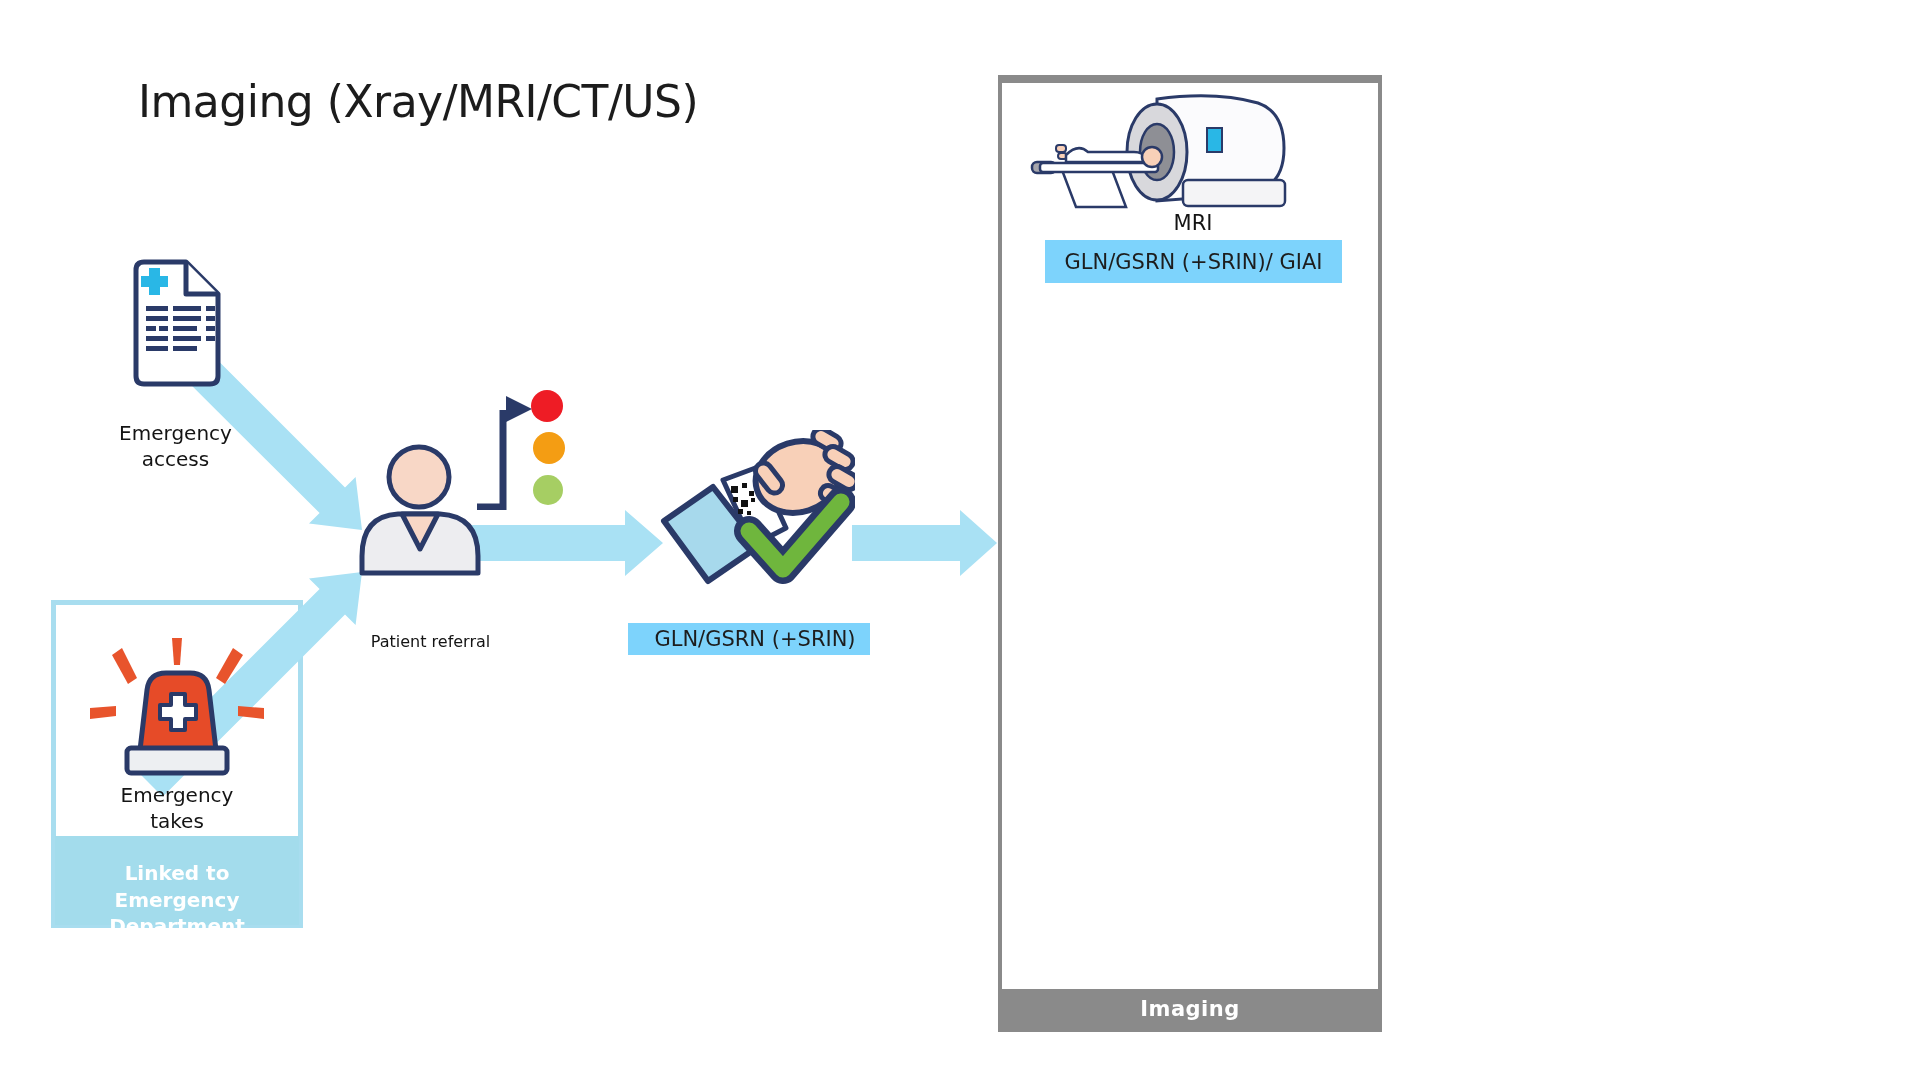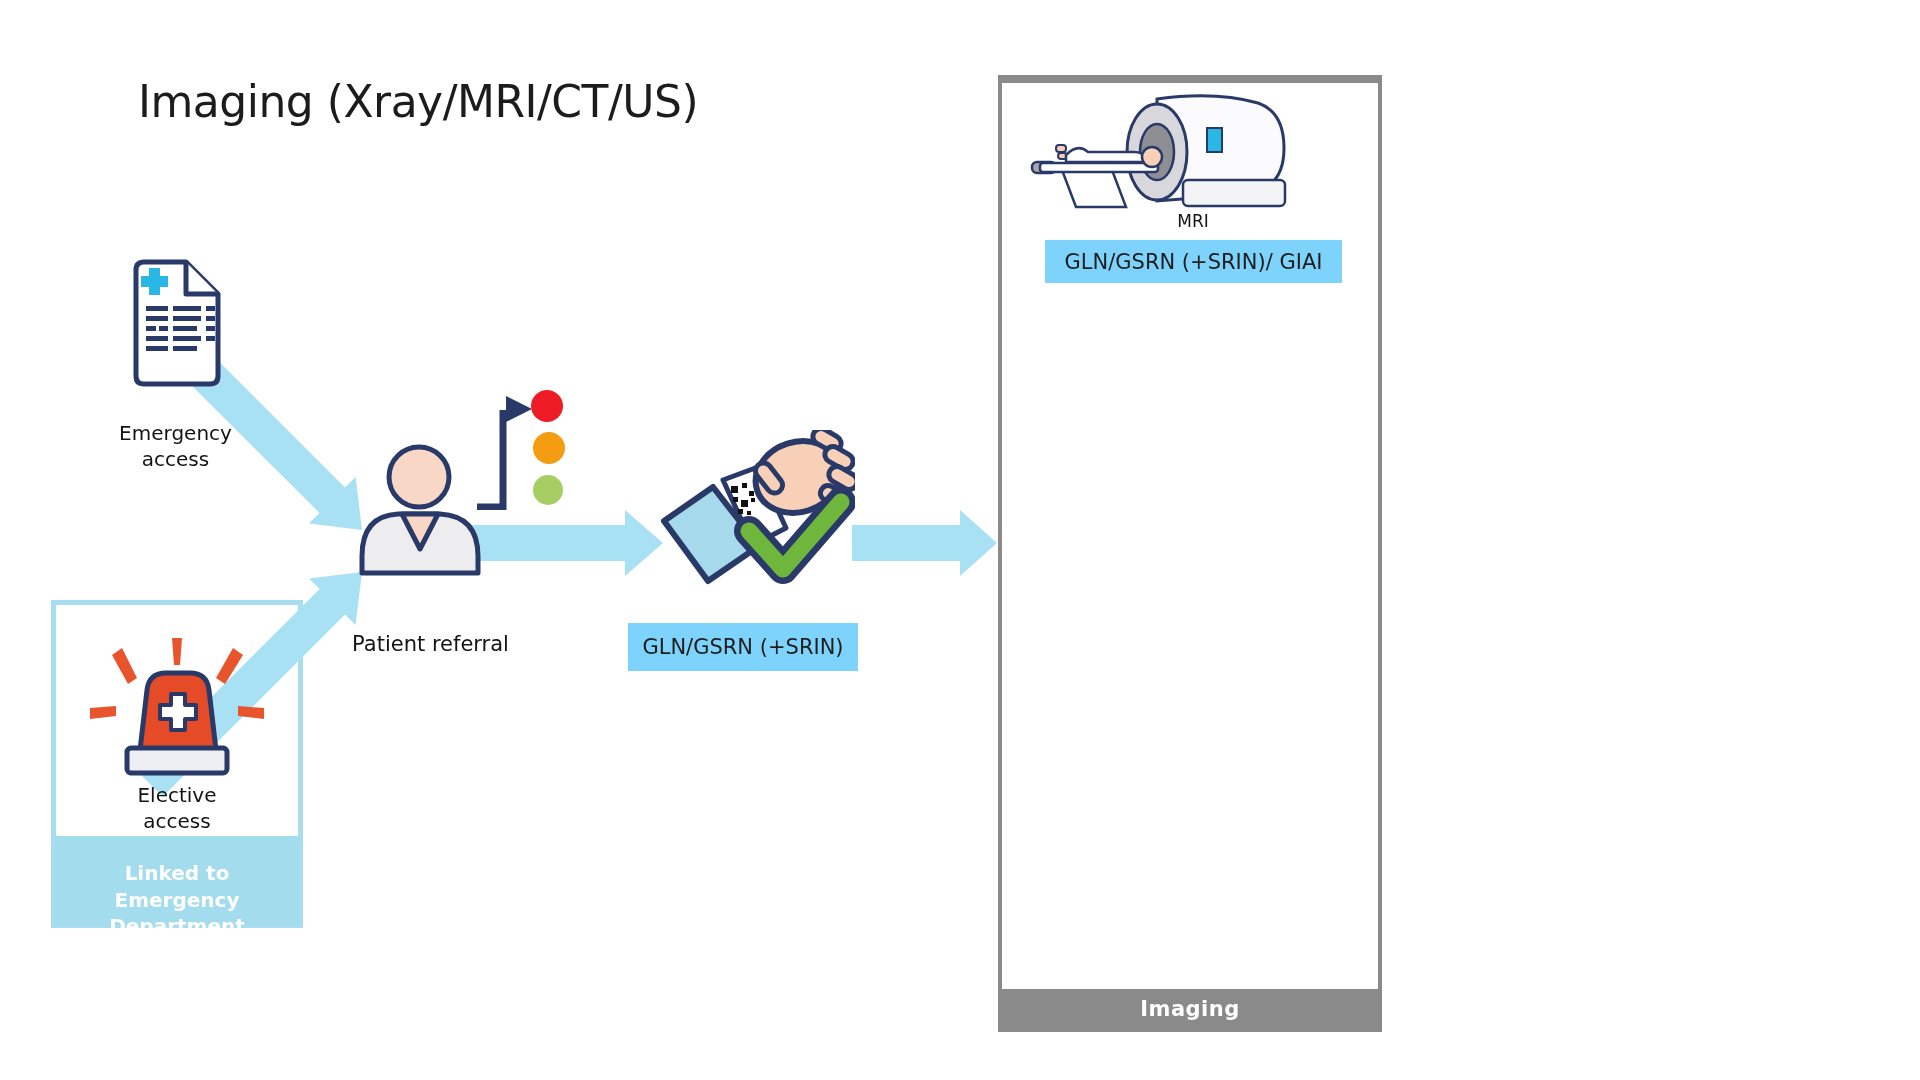--- a/index.html
+++ b/index.html
@@ -8,30 +8,30 @@
     font-family:"DejaVu Sans","Liberation Sans",sans-serif;color:#1b1b1b;
   }
   .abs{position:absolute;}
   .title{
     left:138px;top:76px;font-size:44px;font-weight:400;color:#1c1c1c;
     letter-spacing:-0.5px;white-space:nowrap;z-index:3;
   }
   .caption{font-size:20px;line-height:1.32;text-align:center;color:#141414;z-index:4;}
   .cap-elective{left:118px;top:420px;width:115px;}
   .cap-emergency{left:102px;top:782px;width:150px;}
-  .cap-referral{left:333px;top:631px;width:195px;font-size:21px;}
+  .cap-referral{left:333px;top:631px;width:195px;font-size:16px;}
   .desc{
     left:601px;top:685px;width:280px;font-size:19px;line-height:1.33;
     text-align:center;color:#161616;z-index:4;
   }
   .tag{
     background:#7dd3fc;color:#1d1d1d;display:flex;align-items:center;justify-content:center;
     font-size:21px;white-space:nowrap;z-index:4;
   }
-  .tag-id{left:628px;top:623px;width:230px;height:48px;}
+  .tag-id{left:628px;top:623px;width:230px;height:32px;padding-left:12px;}
   .tag-mri{left:1045px;top:240px;width:297px;height:43px;}
   .emergency-box{
     left:51px;top:600px;width:252px;height:328px;background:#ffffff;
     border:5px solid #a8ddef;box-sizing:border-box;z-index:1;
   }
   .linked-banner{
     left:55px;top:836px;width:244px;height:89px;background:#a3dcec;z-index:2;
     display:flex;align-items:flex-start;justify-content:center;
   }
   .linked-banner span{
@@ -40,21 +40,21 @@
   }
   .panel{
     left:998px;top:75px;width:384px;height:957px;background:#ffffff;box-sizing:border-box;
     border:4px solid #8a8a8a;border-top:8px solid #8a8a8a;z-index:0;
   }
   .panel-footer{
     position:absolute;left:0;right:0;bottom:0;height:39px;background:#8a8a8a;
     display:flex;align-items:center;justify-content:center;
     color:#ffffff;font-weight:bold;font-size:21px;letter-spacing:0.5px;
   }
-  .mri-label{left:1143px;top:211px;width:100px;font-size:17px;text-align:center;z-index:4;color:#141414;}
+  .mri-label{left:1143px;top:211px;width:100px;font-size:21px;text-align:center;z-index:4;color:#141414;}
   svg{display:block;}
   .z2{z-index:2;} .z3{z-index:3;}
 </style>
 </head>
 <body>
 
 <div class="stage">
 
   <div class="abs title">Imaging (Xray/MRI/CT/US)</div>
 
@@ -103,21 +103,21 @@
       <polygon points="172,638 182,638 180,665 174,665"></polygon>
       <polygon points="112,655 122,648 137,678 128,684"></polygon>
       <polygon points="233,648 243,655 225,684 216,678"></polygon>
       <polygon points="90,708 116,706 116,716 90,719"></polygon>
       <polygon points="238,706 264,708 264,719 238,716"></polygon>
     </g>
     <path d="M 140 750 L 147 690 Q 149 673 166 673 L 190 673 Q 207 673 209 690 L 216 750 Z" fill="#e64b28" stroke="#2a3a68" stroke-width="5" stroke-linejoin="round"></path>
     <path d="M 171 694 h 14 v 11 h 11 v 14 h -11 v 11 h -14 v -11 h -11 v -14 h 11 Z" fill="#ffffff" stroke="#2a3a68" stroke-width="4" stroke-linejoin="round"></path>
     <rect x="127" y="748" width="100" height="25" rx="4" fill="#edeff2" stroke="#2a3a68" stroke-width="5"></rect>
   </svg>
-  <div class="abs caption cap-emergency">Elective access</div>
+  <div class="abs caption cap-emergency">Emergency takes</div>
 
   <svg class="abs z3" style="left:352px;top:438px;" width="132" height="140" viewBox="352 438 132 140">
     <circle cx="419" cy="477" r="30" fill="#f8d7c6" stroke="#2a3a68" stroke-width="5"></circle>
     <path d="M 362 573 L 362 556 Q 362 516 398 514 L 440 514 Q 478 516 478 556 L 478 573 Z" fill="#ededf0" stroke="#2a3a68" stroke-width="5" stroke-linejoin="round"></path>
     <path d="M 402 514 L 420 549 L 438 514 Z" fill="#f8d7c6" stroke="#2a3a68" stroke-width="5" stroke-linejoin="round"></path>
   </svg>
 
   <svg class="abs z3" style="left:470px;top:385px;" width="110" height="125" viewBox="470 385 110 125">
     <path d="M 477 507 L 503 507 L 503 410" fill="none" stroke="#2a3a68" stroke-width="7"></path>
     <polygon points="506,396 532,409 506,422" fill="#2a3a68"></polygon>

